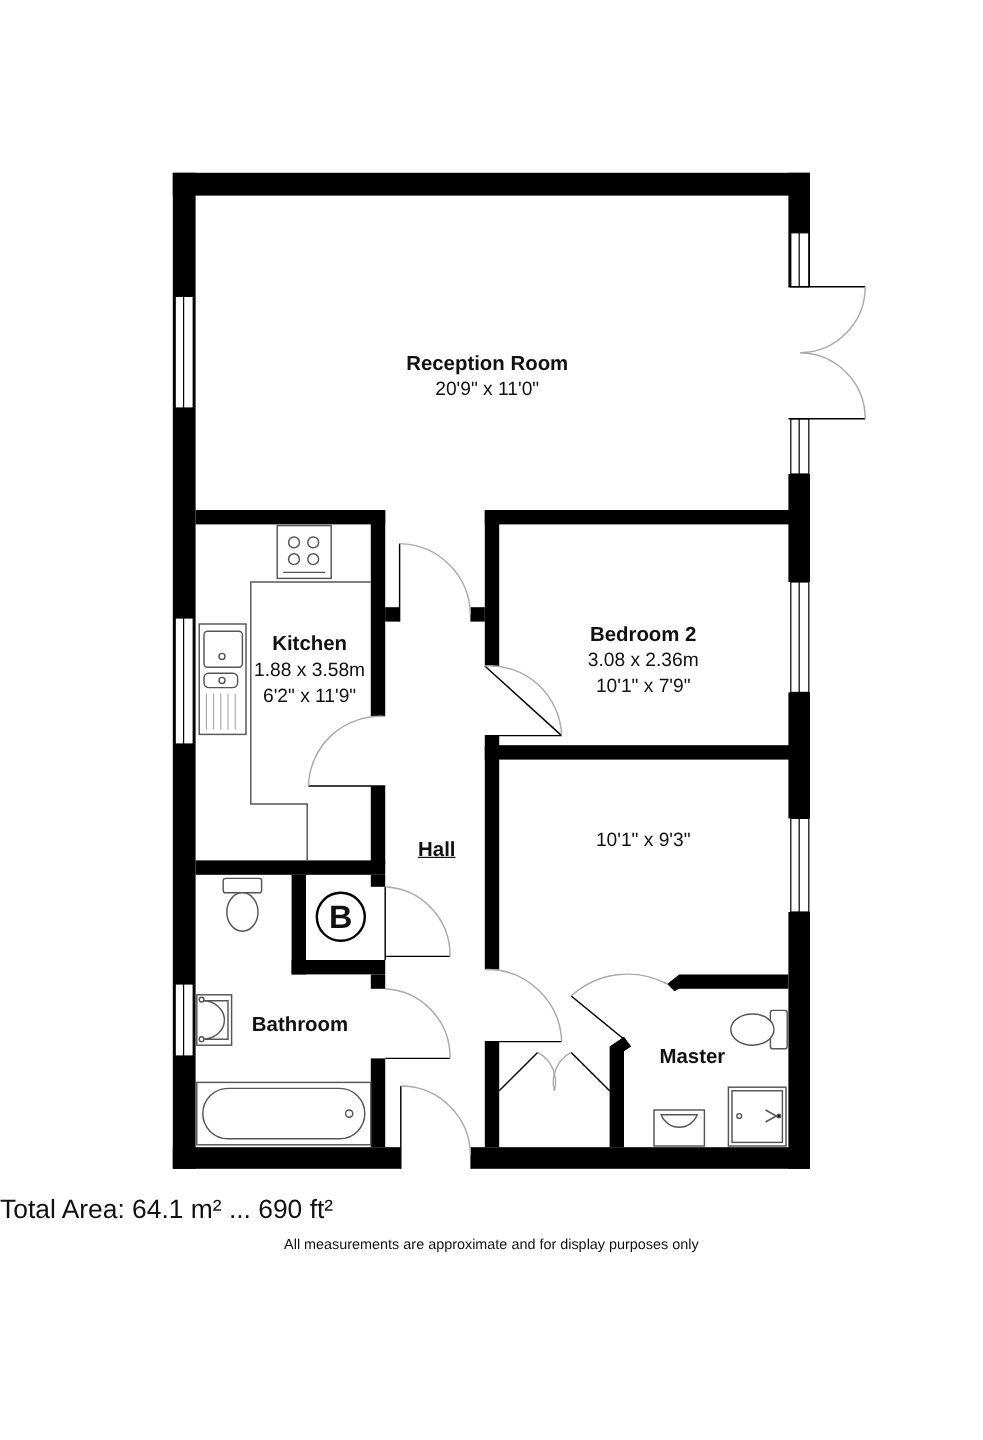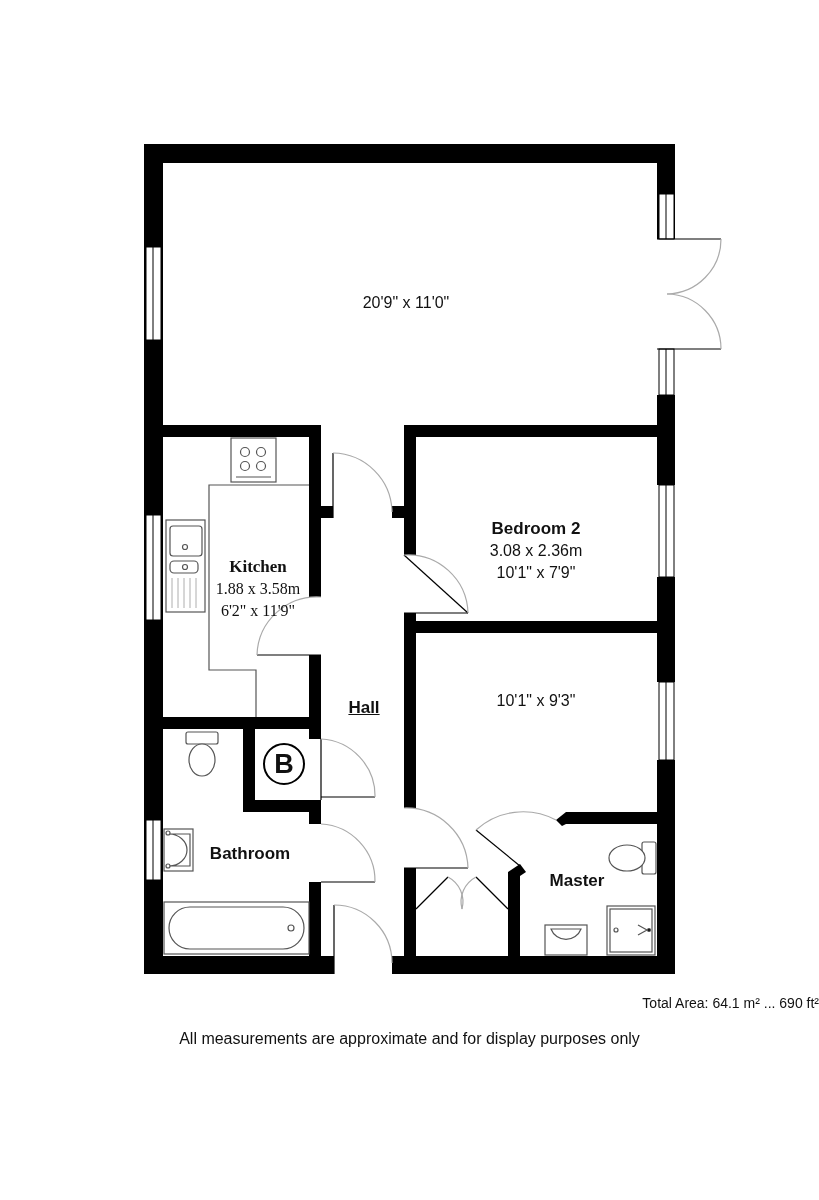--- a/index.html
+++ b/index.html
@@ -1,22 +1,22 @@
 <!DOCTYPE html>
 <html><head>
 <meta charset="utf-8">
 <style>
   html, body { margin:0; padding:0; background:#ffffff; }
   body { width:819px; height:1200px; position:relative; overflow:hidden; font-family:"Liberation Sans", sans-serif; color:#111; }
   #plan { position:absolute; left:0; top:0; }
   .room-label { position:absolute; text-align:center; line-height:22px; }
   .room-name { font-weight:bold; font-size:17px; display:block; }
   .room-dim { font-size:16px; display:block; }
-  .footer-area { position:absolute; left:0; width:819px; top:995px; text-align:right; font-size:14px; }
-  .footer-note { position:absolute; left:0; width:819px; top:1030px; text-align:center; font-size:16px; }
+  .footer-area { position:absolute; left:0; width:819px; top:995px; text-align:left; font-size:22px; }
+  .footer-note { position:absolute; left:0; width:819px; top:1030px; text-align:center; font-size:12px; }
 </style>
 </head>
 <body>
 
 <svg id="plan" width="819" height="1200" viewBox="0 0 819 1200">
 
   <g fill="#000">
 
     <rect x="144" y="144" width="531" height="19"></rect>
 
@@ -165,24 +165,25 @@
   </g>
 
   <g>
     <circle cx="284" cy="764" r="20" fill="#fff" stroke="#000" stroke-width="2"></circle>
   </g>
 </svg>
 
 <span style="position:absolute;left:270px;top:749px;width:28px;text-align:center;font-weight:bold;font-size:27px;line-height:30px;">B</span>
 
 <div class="room-label" style="left:306px;top:292px;width:200px;">
+  <span class="room-name">Reception Room</span>
   <span class="room-dim">20'9" x 11'0"</span>
 </div>
 
-<div class="room-label" style="left:198px;top:556px;width:120px;font-family:Liberation Serif, serif;">
+<div class="room-label" style="left:198px;top:526px;width:120px;">
   <span class="room-name">Kitchen</span>
   <span class="room-dim">1.88 x 3.58m</span>
   <span class="room-dim">6'2" x 11'9"</span>
 </div>
 
 <div class="room-label" style="left:456px;top:518px;width:160px;">
   <span class="room-name">Bedroom 2</span>
   <span class="room-dim">3.08 x 2.36m</span>
   <span class="room-dim">10'1" x 7'9"</span>
 </div>

